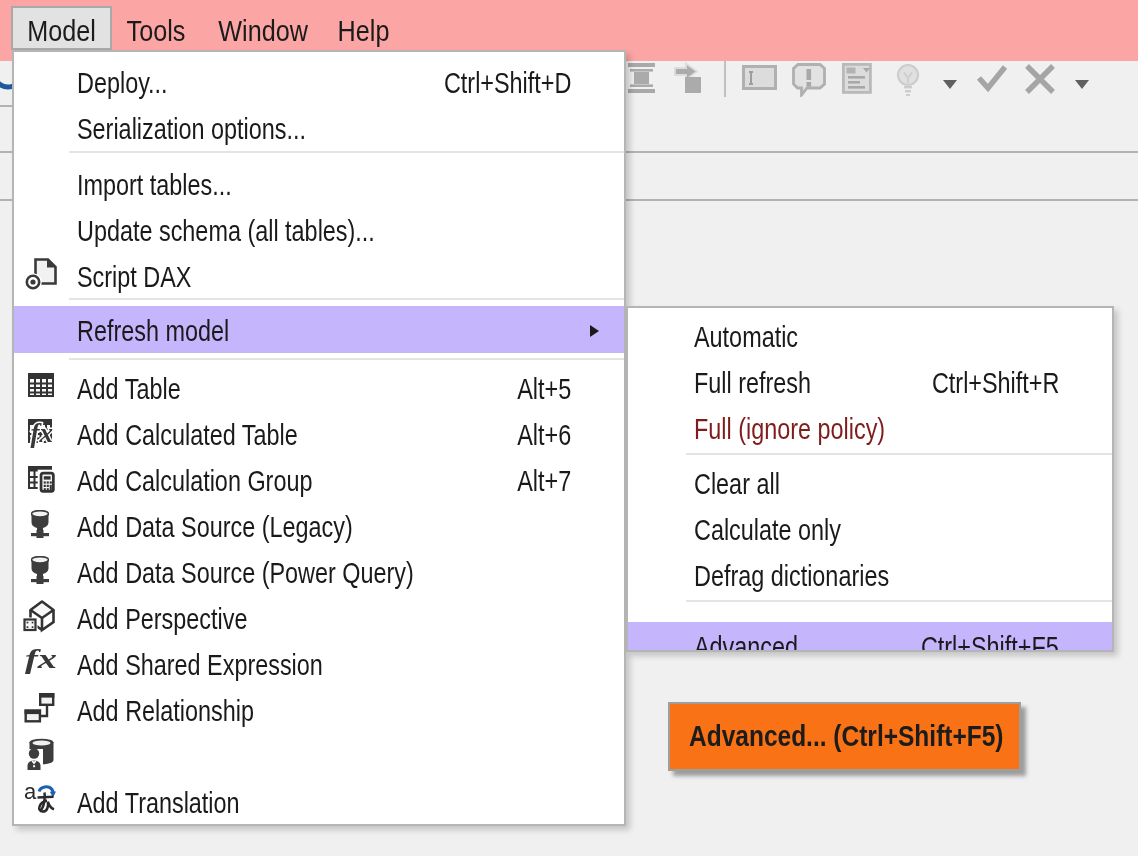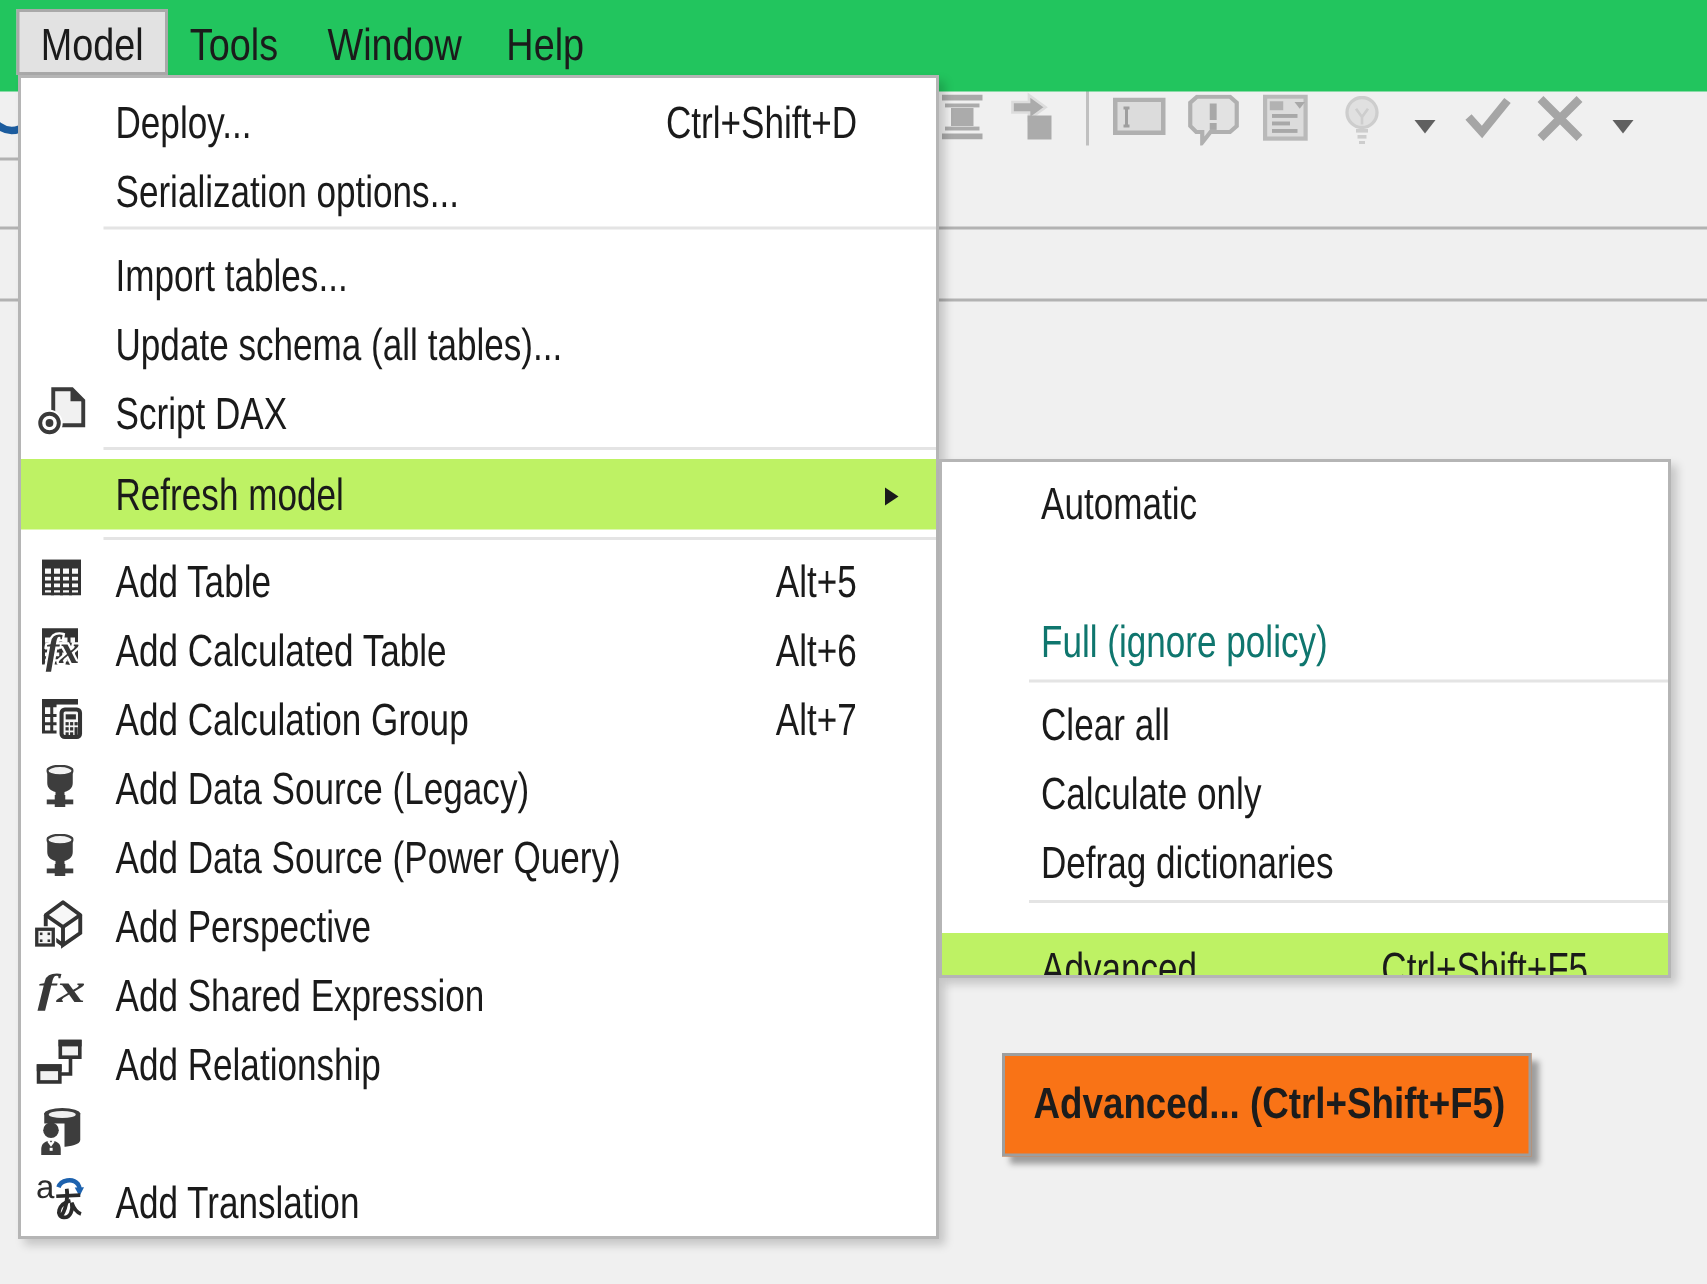--- a/index.html
+++ b/index.html
@@ -2,31 +2,31 @@
 <html><head>
 <meta charset="utf-8">
 <style>
   * { margin:0; padding:0; box-sizing:border-box; }
   html,body { width:1138px; height:856px; overflow:hidden; }
   body { background:#f0f0f0; font-family:"Liberation Sans", sans-serif; color:#1a1a1a; position:relative; }
   .abs { position:absolute; }
   
   .hline { position:absolute; height:2px; background:#b2b2b2; }
   
-  .menubar { position:absolute; left:0; top:0; width:1138px; height:61px; background:#22c55e; }
+  .menubar { position:absolute; left:0; top:0; width:1138px; height:61px; background:#fca5a5; }
   .mitem { position:absolute; top:0; height:61px; line-height:61px; font-size:30px; color:#1b1b1b; text-align:center; transform:scaleX(0.84); transform-origin:50% 50%; }
   .mactive { position:absolute; left:11px; top:6px; width:101px; height:44px; background:#e2e2e2; border:2px solid #a9a9a9; }
   
   .menu { position:absolute; background:#fff; border:2px solid #b5b5b5; overflow:hidden; box-shadow:4px 4px 6px rgba(0,0,0,0.18); }
   .row { position:absolute; left:0; width:100%; height:46px; line-height:46px; font-size:30px; color:#1a1a1a; }
   .row .txt { position:absolute; left:63px; top:0; white-space:nowrap; transform:scaleX(0.78); transform-origin:0 50%; }
   .row .sc { position:absolute; right:53px; top:0; transform:scaleX(0.78); transform-origin:100% 50%; }
   .sep { position:absolute; left:55px; right:0; height:2px; background:#e4e4e4; }
-  .hl { background:#bef264; }
-  .dis { color:#0f766e; }
+  .hl { background:#c4b5fd; }
+  .dis { color:#7f1d1d; }
   .subarrow { position:absolute; right:25px; top:19px; width:0; height:0; border-left:9px solid #1a1a1a; border-top:6.5px solid transparent; border-bottom:6.5px solid transparent; }
   
   .tooltip { position:absolute; left:668px; top:702px; width:353px; height:69px; background:#f97316; border:2px solid #9e9e9e; box-shadow:5px 5px 4px rgba(0,0,0,0.35); }
   .tooltip span { position:absolute; left:19px; top:0; line-height:65px; font-size:29px; font-weight:bold; color:#1c1c1c; white-space:nowrap; display:inline-block; transform:scaleX(0.845); transform-origin:0 50%; }
   #submenu .txt { left:66px; }
   #submenu .sep { left:58px; }
 </style>
 </head>
 <body>
 
@@ -253,20 +253,24 @@
         <path d="M20.5 9.5 C21.5 15 20 24.5 16 28.5"></path>
         <path d="M23 17.5 C14.5 19.5 13 28 18.5 28.6 C23 29 24.8 23.5 23.8 18.8 C25.5 23.5 27.5 25.5 30 26.3"></path>
       </g>
     </svg>
   </div>
 
   <div class="menu" id="submenu" style="left:626px; top:306px; width:488px; height:346px;">
     <div class="row" style="top:6.4px;">
       <span class="txt">Automatic</span>
     </div>
+    <div class="row" style="top:52.4px;">
+      <span class="txt">Full refresh</span>
+      <span class="sc">Ctrl+Shift+R</span>
+    </div>
     <div class="row dis" style="top:98.4px;">
       <span class="txt">Full (ignore policy)</span>
     </div>
     <div class="sep" style="top:145.2px;"></div>
     <div class="row" style="top:153.4px;">
       <span class="txt">Clear all</span>
     </div>
     <div class="row" style="top:199.4px;">
       <span class="txt">Calculate only</span>
     </div>

